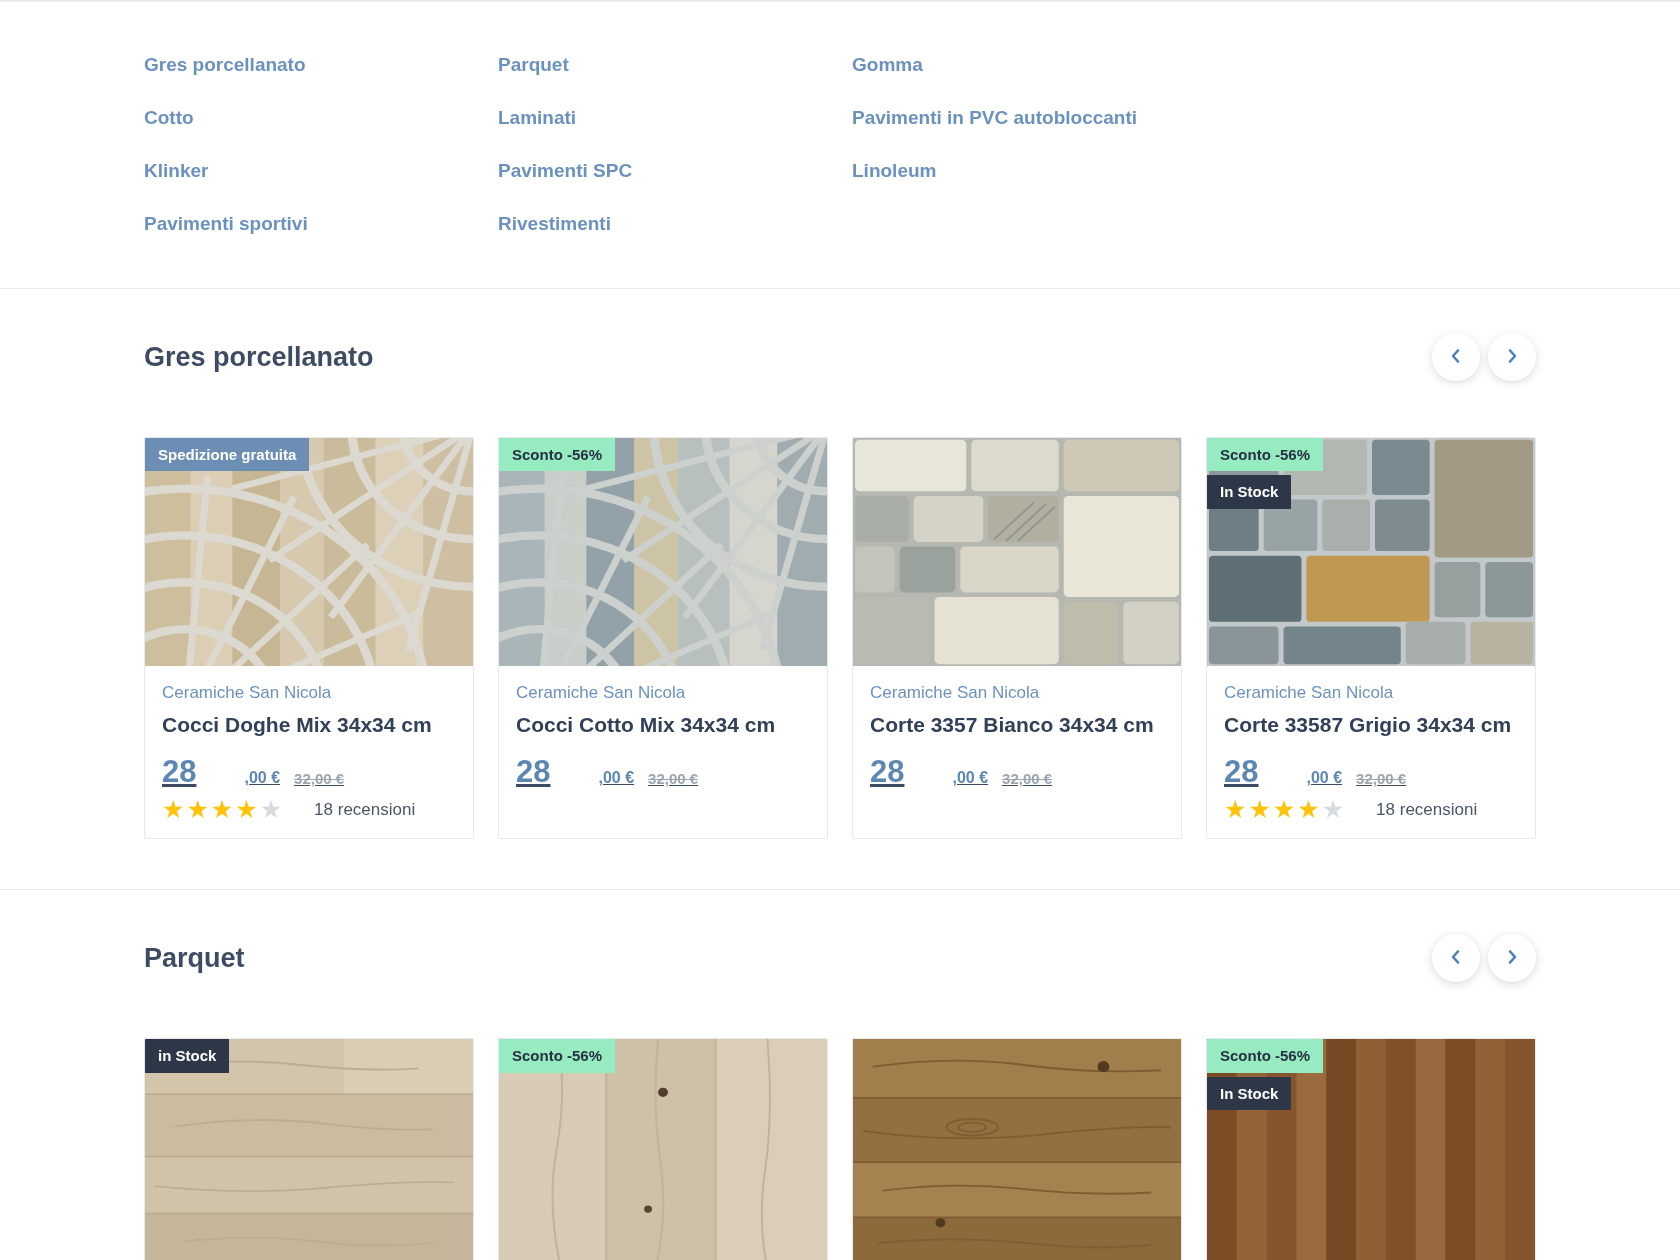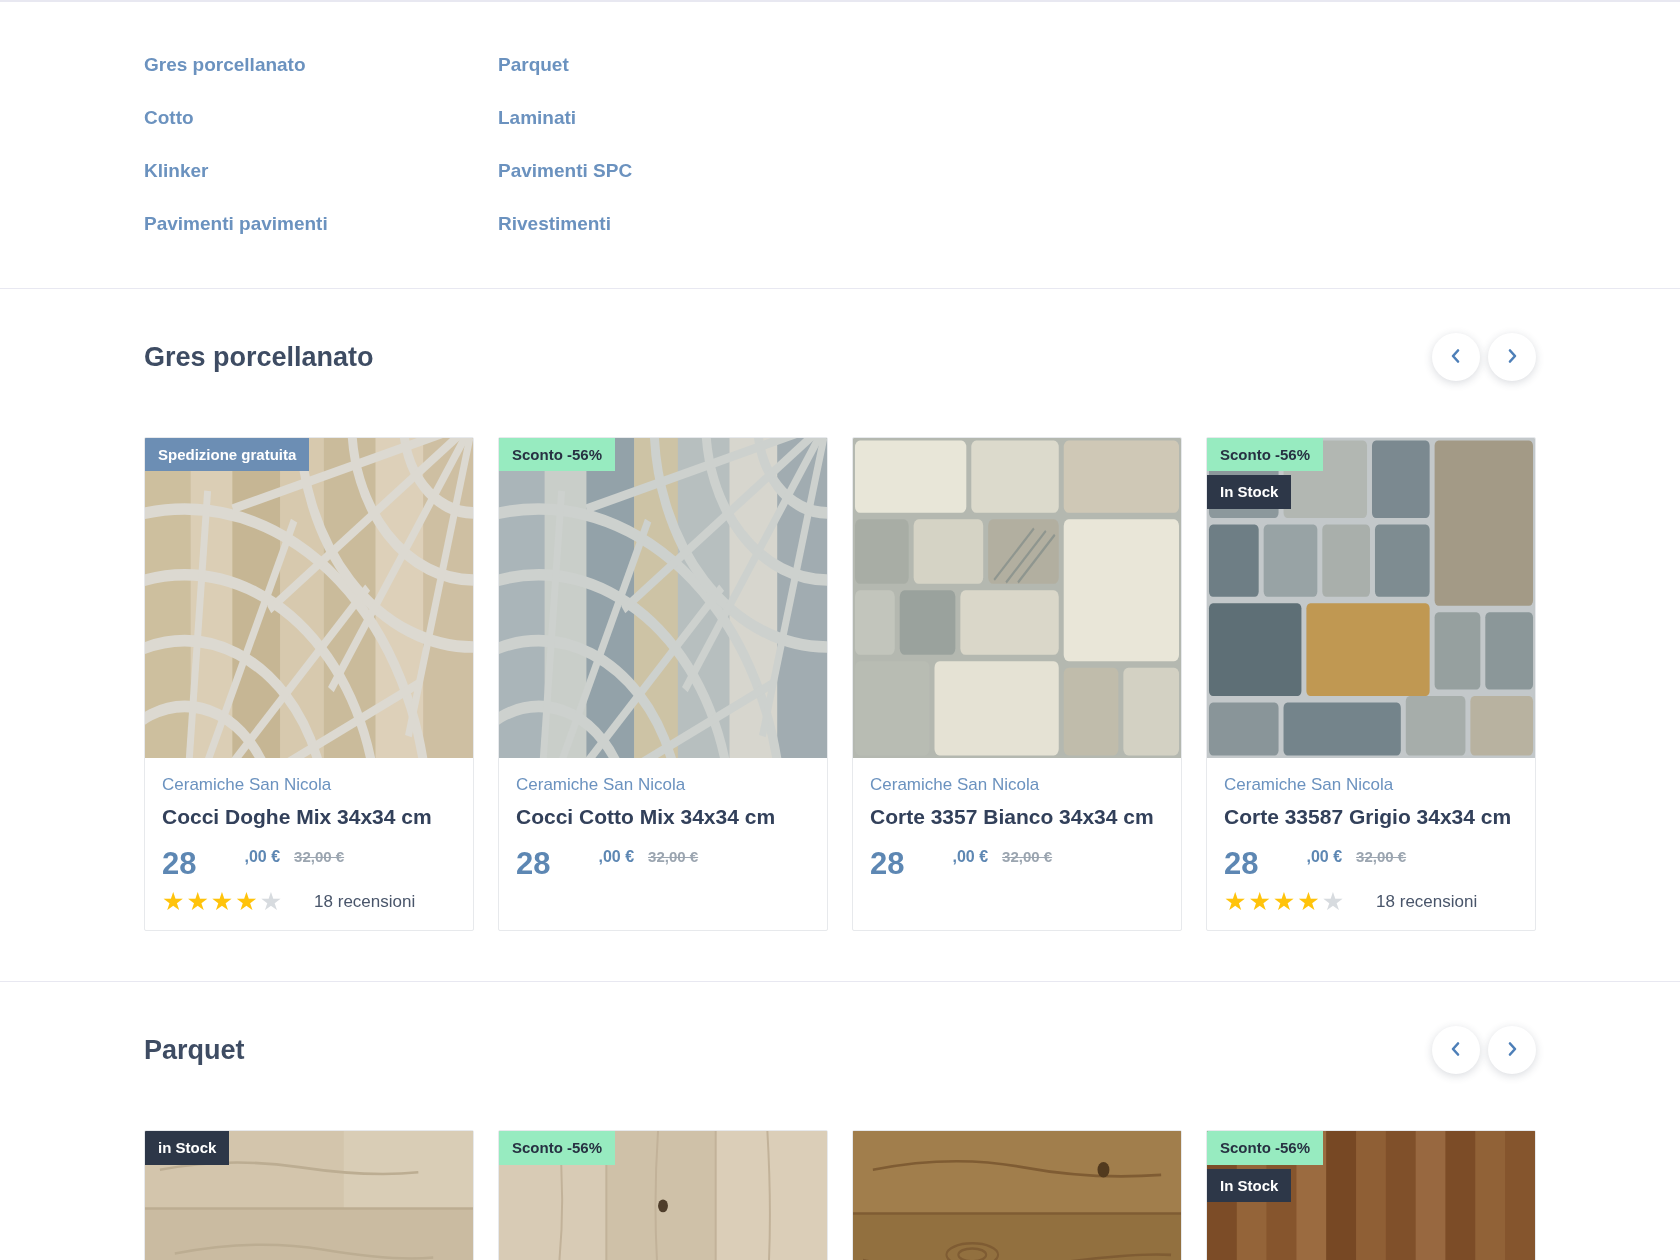--- a/index.html
+++ b/index.html
@@ -28,32 +28,32 @@
   .section { padding:44px 0 50px; }
   .section-head { display:flex; justify-content:space-between; align-items:center; margin-bottom:56px; }
   .section-title { font-size:27px; font-weight:700; margin:0; color:var(--heading,#3e4c63); }
   .carousel-nav { display:flex; gap:8px; }
   .nav-btn { width:48px; height:48px; border-radius:50%; border:none; background:#fff;
              box-shadow:0 2px 8px rgba(45,55,75,.18); display:flex; align-items:center; justify-content:center; cursor:pointer; }
   .nav-btn svg { stroke:#4d7fb8; fill:none; stroke-width:2.6; stroke-linecap:round; stroke-linejoin:round; }
 
   .cards { display:grid; grid-template-columns:repeat(4,1fr); gap:24px; }
   .card { border:1px solid var(--card-border,#e7e9ec); border-radius:2px; background:#fff; overflow:hidden; position:relative; cursor:pointer; }
-  .card-image { position:relative; height:320px; overflow:hidden; }
+  .card-image { position:relative; height:228px; overflow:hidden; }
   .card-image svg { display:block; width:100%; height:100%; }
   .badges { position:absolute; top:0; left:0; display:flex; flex-direction:column; align-items:flex-start; gap:4px; }
   .badge { font-size:15px; font-weight:700; padding:8px 13px; line-height:1.15; display:inline-block; white-space:nowrap; }
   .badge-blue  { background:var(--badge-blue,#6c8eb4);  color:#ffffff; }
   .badge-green { background:var(--badge-green,#97ebc0); color:#273142; }
   .badge-dark  { background:var(--badge-dark,#2d3748);  color:#ffffff; }
 
   .card-body { padding:17px 17px 16px; }
   .brand { display:block; color:var(--link-blue,#6b92bf); font-size:17px; margin-bottom:9px; text-decoration:none; }
   .prod-title { font-size:21px; font-weight:700; color:#32405a; margin:0 0 18px; line-height:1.25; }
-  .price-row { display:flex; align-items:flex-start; margin-bottom:10px; }
+  .price-row { display:flex; align-items:flex-end; margin-bottom:10px;text-decoration:underline; }
   .price-whole { font-size:31px; font-weight:600; color:var(--price-blue,#5d87b3); line-height:1; }
   .price-rest  { font-size:16px; font-weight:700; color:var(--price-blue,#5d87b3);padding-left:48px; }
   .old-price { font-size:15px; font-weight:600; color:var(--old-price,#9ba5b0); text-decoration:line-through; margin-left:14px; }
   .rating-row { display:flex; align-items:center; margin-top:4px; }
   .stars { letter-spacing:2px; line-height:1; }
   .star { font-size:25px; color:var(--star-off,#d7dbdf); }
   .star.on { color:var(--star-gold,#ffc30b); }
   .reviews { font-size:17px; color:#49556a; margin-left:30px; }
 </style>
 </head>
@@ -62,27 +62,32 @@
 <div class="top-line"></div>
 
 <div class="container">
 
   <section class="categories">
     <div class="cat-grid">
       <ul class="cat-col">
         <li><a class="cat-link">Gres porcellanato</a></li>
         <li><a class="cat-link">Cotto</a></li>
         <li><a class="cat-link">Klinker</a></li>
-        <li><a class="cat-link">Pavimenti pavimenti</a></li>
+        <li><a class="cat-link">Pavimenti sportivi</a></li>
       </ul>
       <ul class="cat-col">
         <li><a class="cat-link">Parquet</a></li>
         <li><a class="cat-link">Laminati</a></li>
         <li><a class="cat-link">Pavimenti SPC</a></li>
         <li><a class="cat-link">Rivestimenti</a></li>
+      </ul>
+      <ul class="cat-col">
+        <li><a class="cat-link">Gomma</a></li>
+        <li><a class="cat-link">Pavimenti in PVC autobloccanti</a></li>
+        <li><a class="cat-link">Linoleum</a></li>
       </ul>
     </div>
   </section>
 </div>
 
 <hr class="divider">
 
 <div class="container">
 
   <section class="section">

